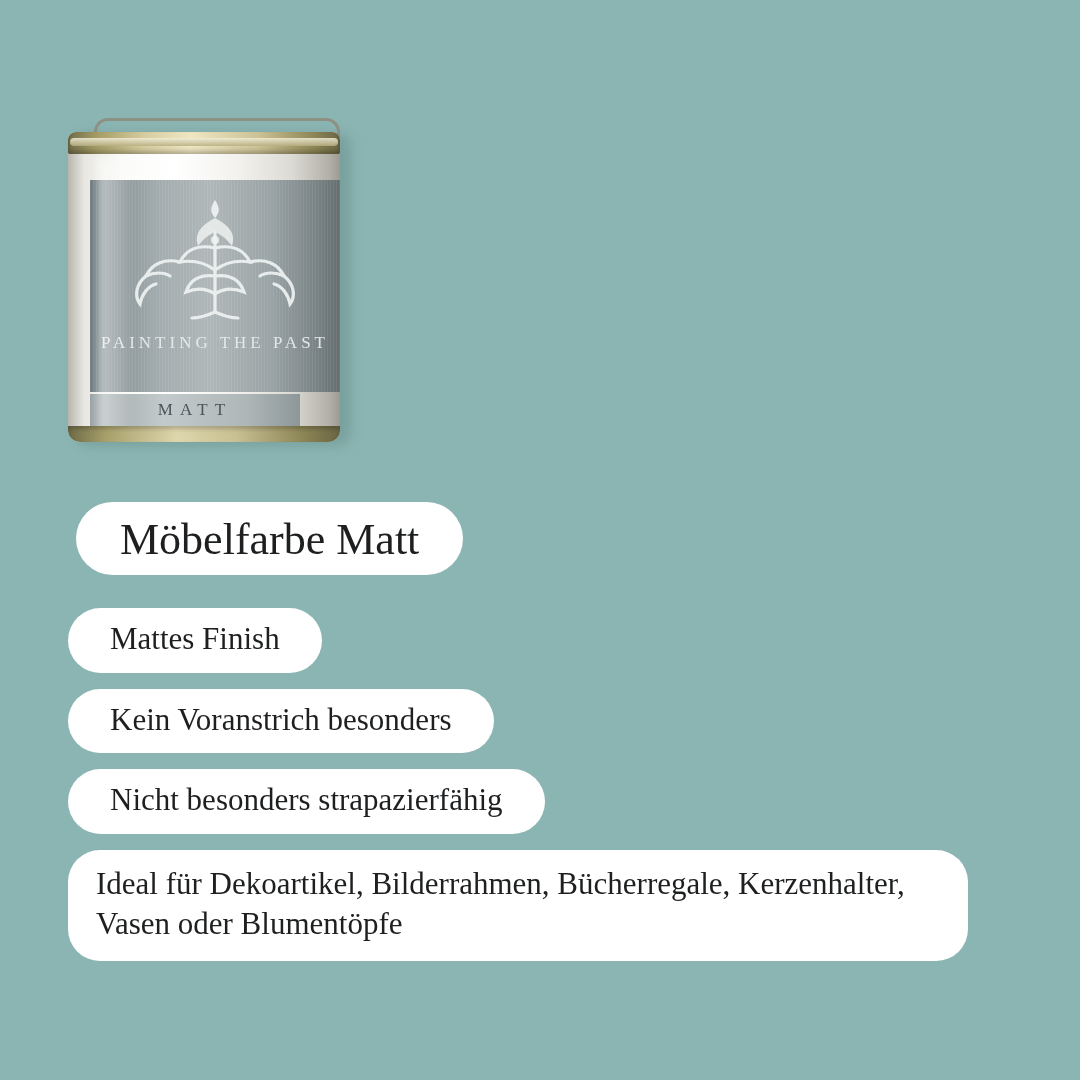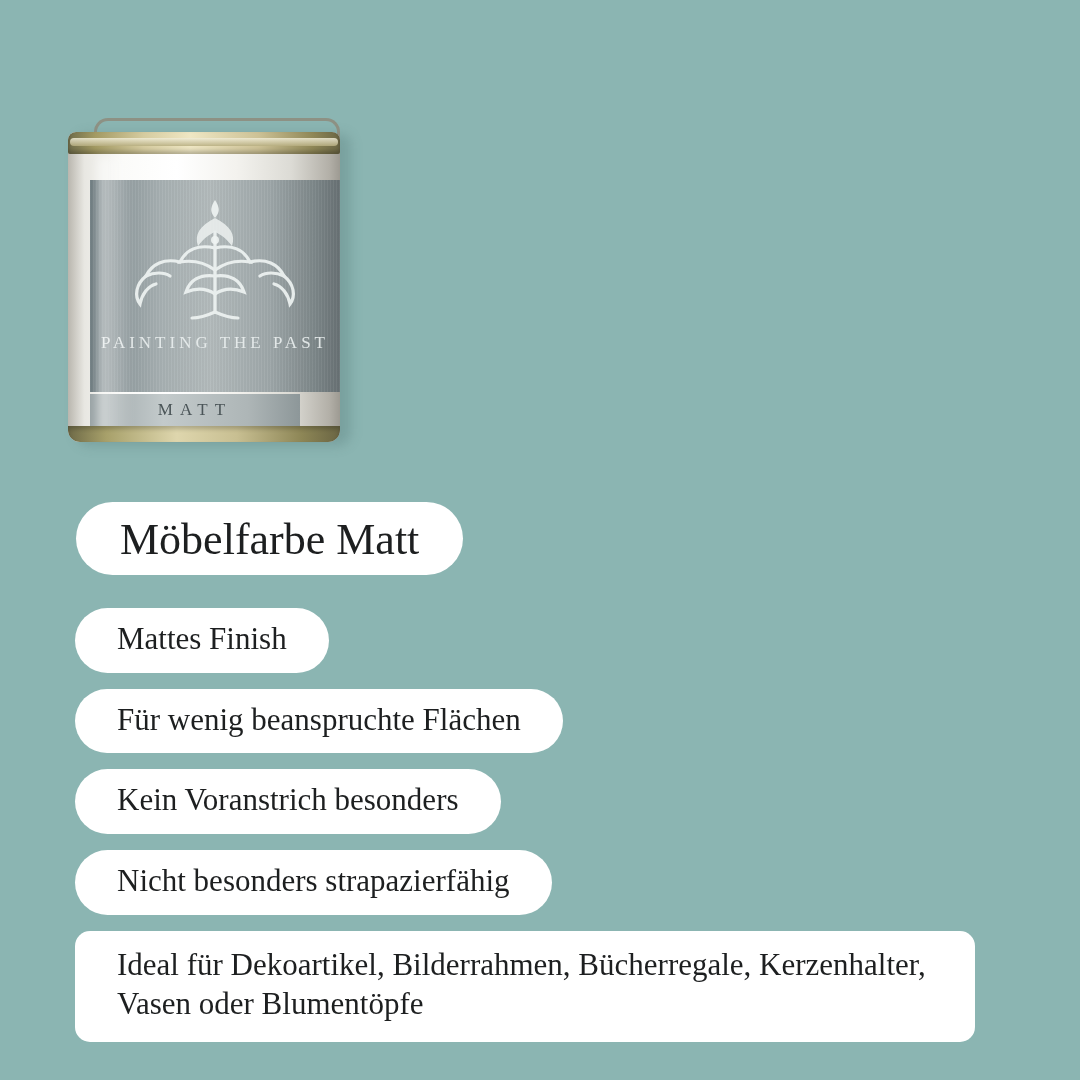--- a/index.html
+++ b/index.html
@@ -219,38 +219,38 @@
     position: absolute;
     left: 76px;
     top: 502px;
     padding: 14px 44px 11px 44px;
     font-size: 44px;
     line-height: 1.1;
     border-radius: 44px;
   }
   #feature-list {
     position: absolute;
-    left: 75px;
+    left: 68px;
     top: 608px;
     width: 900px;
   }
   .feature-pill {
     background: #ffffff;
     border-radius: 40px;
     display: table;
     margin-bottom: 16px;
     padding: 11px 42px 14px 42px;
     font-size: 31px;
     line-height: 1.28;
     color: #1d1f20;
     font-family: "Liberation Serif", serif;
   }
   .feature-pill.multiline {
-    padding: 14px 42px 18px 42px;
-    border-radius: 15px;
+    padding: 14px 42px 18px 28px;
+    border-radius: 32px;
   }
 </style>
 </head>
 <body>
 
 <div id="poster" style="background: rgb(139, 181, 178);">
 
   <div id="can-wrap">
     <div class="can-shadow"></div>
 
@@ -298,19 +298,18 @@
 
       <div class="can-gloss"></div>
       <div class="can-rim-bottom"></div>
     </div>
   </div>
 
   <div id="title-pill" class="pill">Möbelfarbe Matt</div>
 
   <div id="feature-list">
     <div class="feature-pill">Mattes Finish</div>
-    <div class="feature-pill">Für wenig beanspruchte Flächen</div>
     <div class="feature-pill">Kein Voranstrich besonders</div>
     <div class="feature-pill">Nicht besonders strapazierfähig</div>
     <div class="feature-pill multiline" style="max-width:860px;">Ideal für Dekoartikel, Bilderrahmen, Bücherregale, Kerzenhalter, Vasen oder Blumentöpfe</div>
   </div>
 
 </div>
 
 </body></html>

